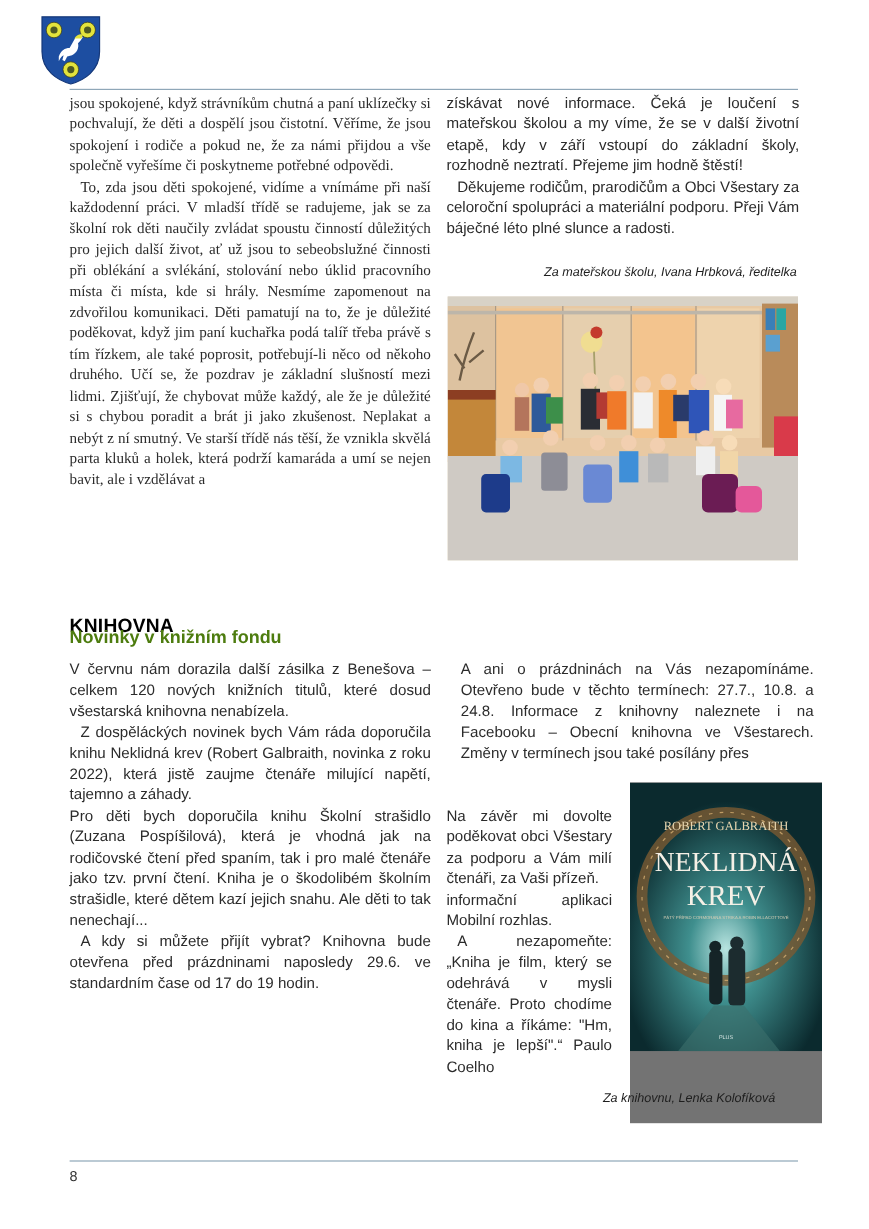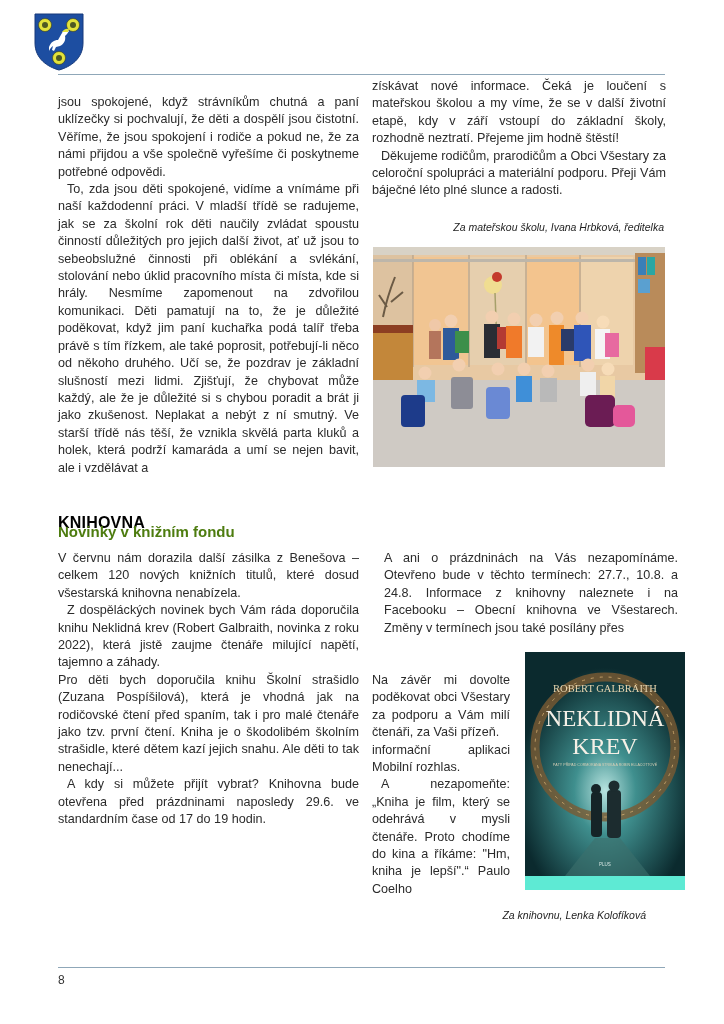--- a/index.html
+++ b/index.html
@@ -6,37 +6,37 @@
     html, body { width: 724px; height: 1024px; background: #ffffff; overflow: hidden; }
     body { position: relative; font-family: "Liberation Sans", "DejaVu Sans", sans-serif; color: #2a2a2a; }
 
     .crest { position: absolute; left: 34px; top: 13px; width: 50px; height: 58px; }
     .header-rule { position: absolute; left: 58px; top: 74px; width: 607px; height: 1px; background: #8fa7b8; }
 
     .col { position: absolute; font-size: 12.6px; line-height: 17.4px; text-align: justify; color: #2b2b2b; }
     .col p { margin: 0; }
     .col p.indent { text-indent: 9px; }
 
-    .col-left-top { left: 58px; top: 94px; width: 301px; }
+    .col-left-top { left: 58px; top: 78px; width: 301px; font-family: Liberation Serif, serif; }
     .col-right-top { left: 372px; top: 78px; width: 294px; }
 
     .signature { position: absolute; font-style: italic; font-size: 10.5px; color: #1e1e1e; text-align: right; }
     .sig-school { left: 372px; top: 221px; width: 292px; }
     .sig-library { left: 354px; top: 909px; width: 292px; }
 
     .photo { position: absolute; left: 373px; top: 247px; width: 292px; height: 220px; overflow: hidden; background: #d9cfbf; }
 
     .section-title { position: absolute; left: 58px; top: 514px; font-size: 16px; font-weight: bold; color: #000000; letter-spacing: 0.2px; }
     .section-subtitle { position: absolute; left: 58px; top: 523px; font-size: 15px; font-weight: bold; color: #4d7c0f; }
 
     .col-left-bottom { left: 58px; top: 550px; width: 301px; }
     .col-right-bottom { left: 372px; top: 550px; width: 294px; margin-left: 12px; }
     .col-right-narrow { left: 372px; top: 672px; width: 138px; }
 
-    .book { position: absolute; left: 525px; top: 652px; width: 160px; height: 238px; overflow: hidden; background: #5eead4; }
+    .book { position: absolute; left: 525px; top: 652px; width: 160px; height: 284px; overflow: hidden; background: #737373; }
 
     .footer-rule { position: absolute; left: 58px; top: 967px; width: 607px; height: 1px; background: #8fa7b8; }
     .page-number { position: absolute; left: 58px; top: 973px; font-size: 12px; color: #333; }
   </style>
 </head>
 <body>
 
 <div class="crest">
   <svg viewBox="0 0 50 58" width="50" height="58">
     <path d="M1 1 H49 V30 C49 46 36 54 25 57 C14 54 1 46 1 30 Z" fill="#1d4ea1" stroke="#16397a" stroke-width="1"></path>

